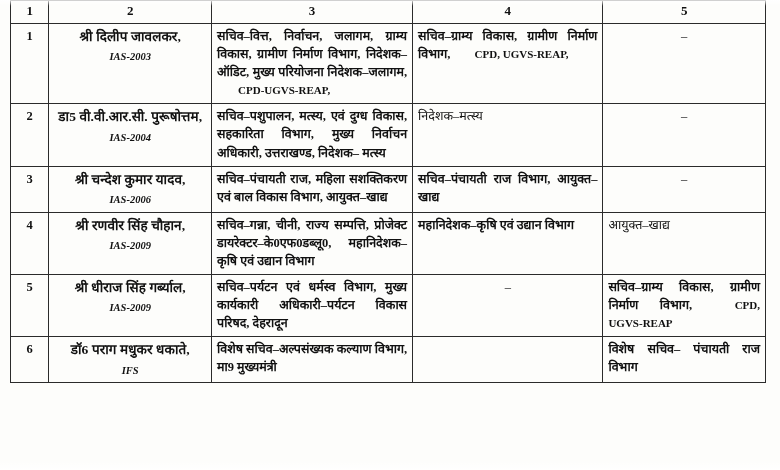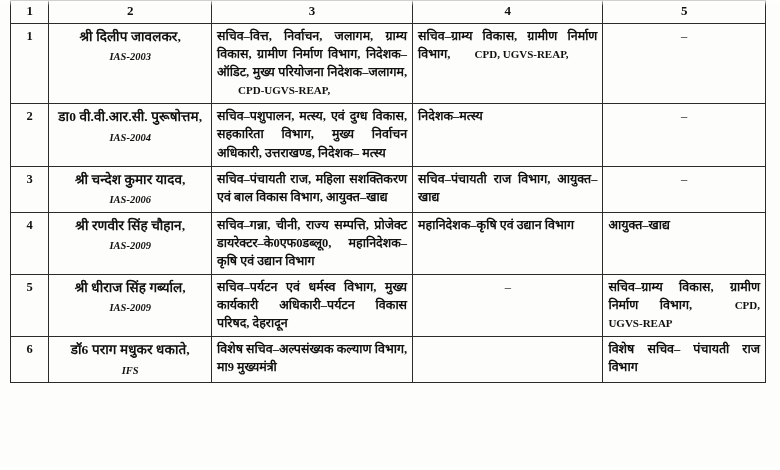--- a/index.html
+++ b/index.html
@@ -83,21 +83,21 @@
     font-style: normal;
     padding-left: 21px;
   }
   td.dash {
     text-align: center;
     font-size: 14px;
     padding-top: 8px;
   }
   td.plain {
     font-size: 12.5px;
-    font-weight: bold;
+    font-weight: normal;
   }
   .blurline {
     position: absolute;
     left: 0;
     right: 0;
     height: 6px;
   }
   .topfade {
     top: 0;
     background: linear-gradient(to bottom, rgba(255,255,255,0.85), rgba(255,255,255,0));
@@ -142,21 +142,21 @@
         <td class="dept">
           <span>सचिव–ग्राम्य विकास, ग्रामीण निर्माण विभाग,</span>
           <span class="eng">CPD, UGVS-REAP,</span>
         </td>
         <td class="dash">–</td>
       </tr>
 
       <tr>
         <td class="num">2</td>
         <td class="name">
-          <span class="nm">डा0 वी.वी.आर.सी. पुरूषोत्तम,</span>
+          <span class="nm">डा5 वी.वी.आर.सी. पुरूषोत्तम,</span>
           <span class="svc">IAS-2004</span>
         </td>
         <td class="dept">सचिव–पशुपालन, मत्स्य, एवं दुग्ध विकास, सहकारिता विभाग, मुख्य निर्वाचन अधिकारी, उत्तराखण्ड, निदेशक– मत्स्य</td>
         <td class="plain">निदेशक–मत्स्य</td>
         <td class="dash">–</td>
       </tr>
 
       <tr>
         <td class="num">3</td>
         <td class="name">

